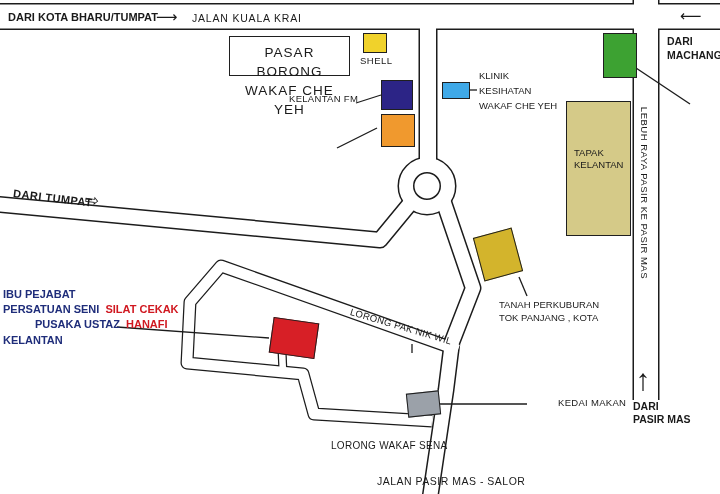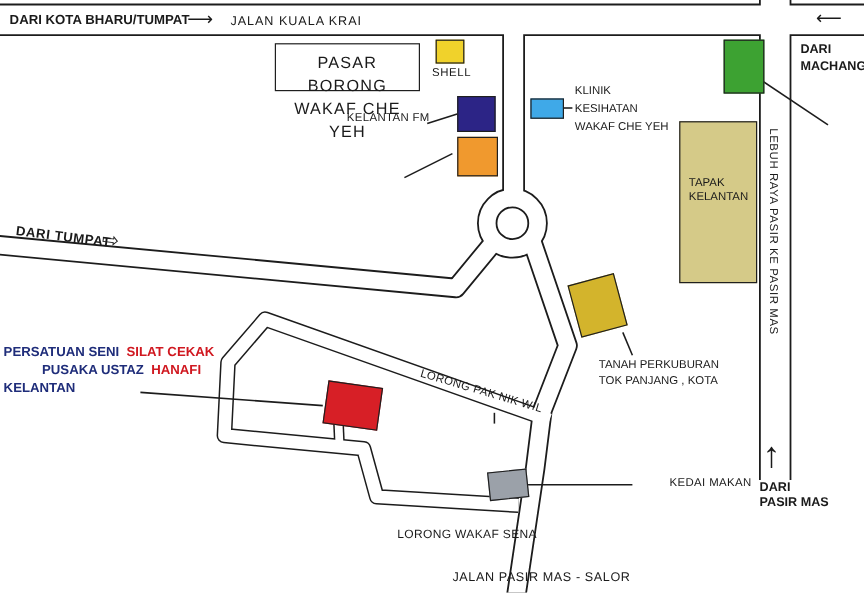--- a/index.html
+++ b/index.html
@@ -121,20 +121,21 @@
     <div>PASIR MAS</div>
   </div>
   <div class="arrow" style="left:632px;top:365px;width:22px;text-align:center;font-size:30px;">↑</div>
 
   <div class="lbl" style="left:554px;top:187px;width:180px;text-align:center;font-size:9.5px;letter-spacing:0.5px;transform:rotate(90deg);">LEBUH RAYA PASIR KE PASIR MAS</div>
   <div class="lbl" style="left:352px;top:306px;font-size:9.5px;letter-spacing:0.3px;transform:rotate(16.5deg);transform-origin:0 0;">LORONG PAK NIK WIL</div>
   <div class="lbl" style="left:331px;top:440px;font-size:10px;letter-spacing:0.3px;">LORONG WAKAF SENA</div>
   <div class="lbl" style="left:377px;top:475px;font-size:10.5px;letter-spacing:0.5px;">JALAN PASIR MAS - SALOR</div>
 
   <div class="lbl bold" style="left:3px;top:287px;font-size:11px;line-height:15.2px;">
+    <div><span style="color: rgb(31, 45, 122);">IBU PEJABAT</span></div>
     <div>
       <span style="color: rgb(31, 45, 122);">PERSATUAN SENI</span>
       <span style="margin-left: 3px; color: rgb(208, 24, 32);">SILAT CEKAK</span>
     </div>
     <div>
       <span style="color: rgb(31, 45, 122); margin-left: 32px;">PUSAKA USTAZ</span>
       <span style="margin-left: 3px; color: rgb(208, 24, 32);">HANAFI</span>
     </div>
     <div><span style="color: rgb(31, 45, 122);">KELANTAN</span></div>
   </div>

